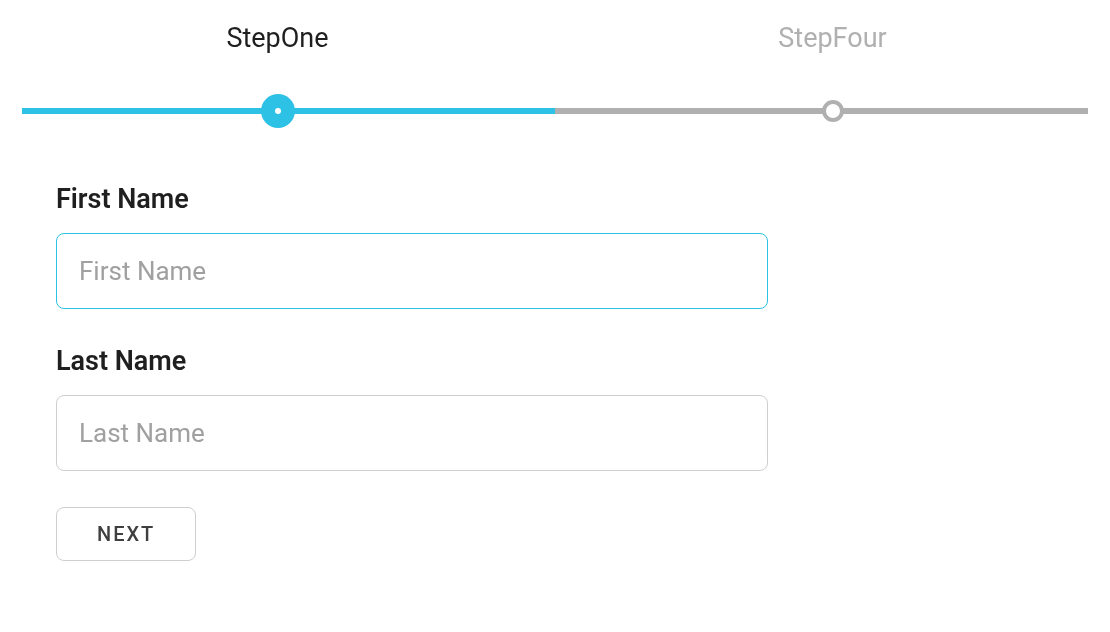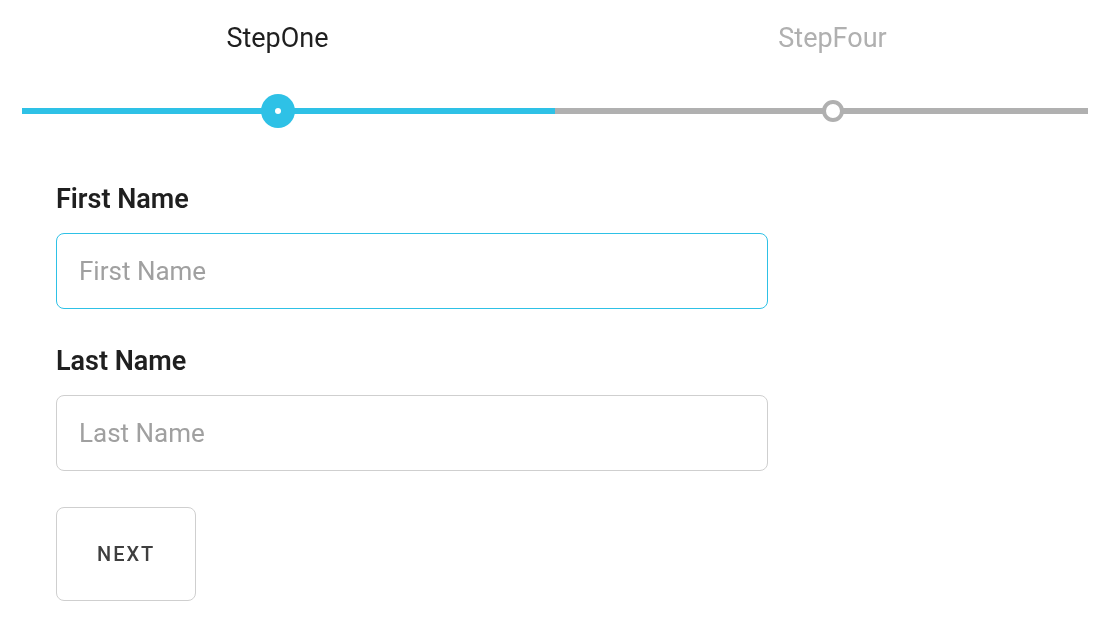--- a/index.html
+++ b/index.html
@@ -121,21 +121,21 @@
       outline: none;
       font-family: inherit;
     }
     .form-input::placeholder {
       color: #a0a0a0;
     }
     .form-input.focused {
       border-color: #2ec1e6;
     }
     .btn-next {
-      height: 94px;
+      height: 54px;
       padding: 8px 40px;
       background: #fff;
       border: 1px solid #cfcfcf;
       border-radius: 8px;
       font-size: 20px;
       font-weight: 500;
       letter-spacing: 2px;
       color: #3f3f3f;
       cursor: pointer;
       font-family: inherit;

